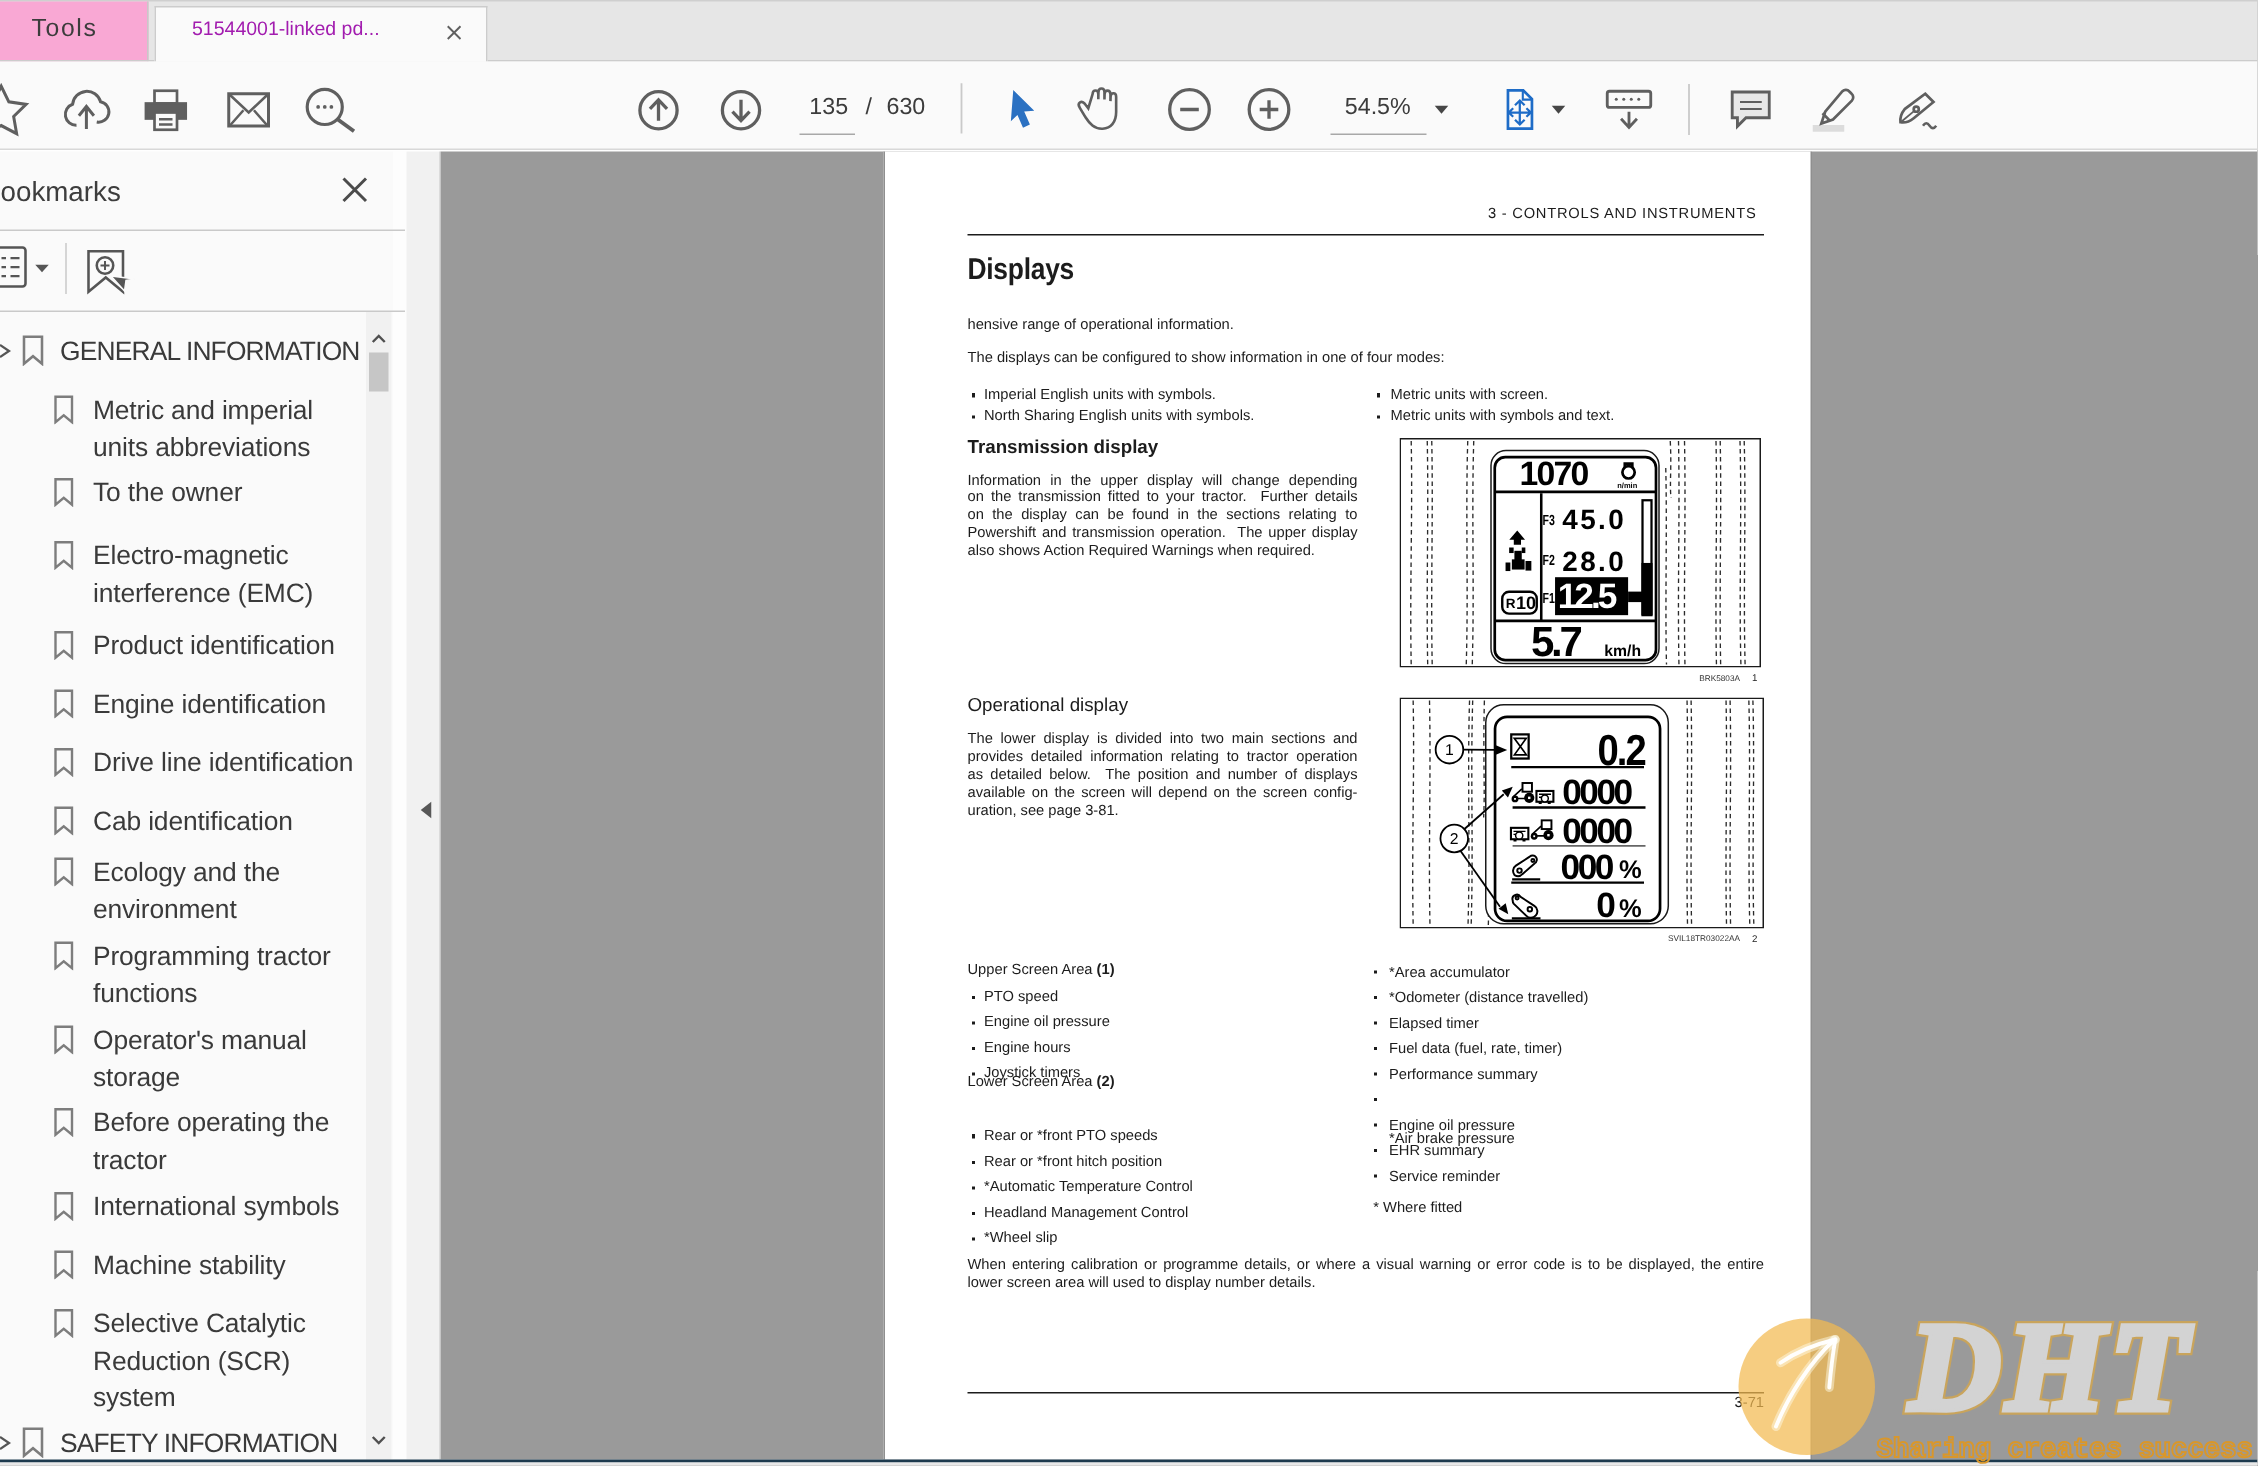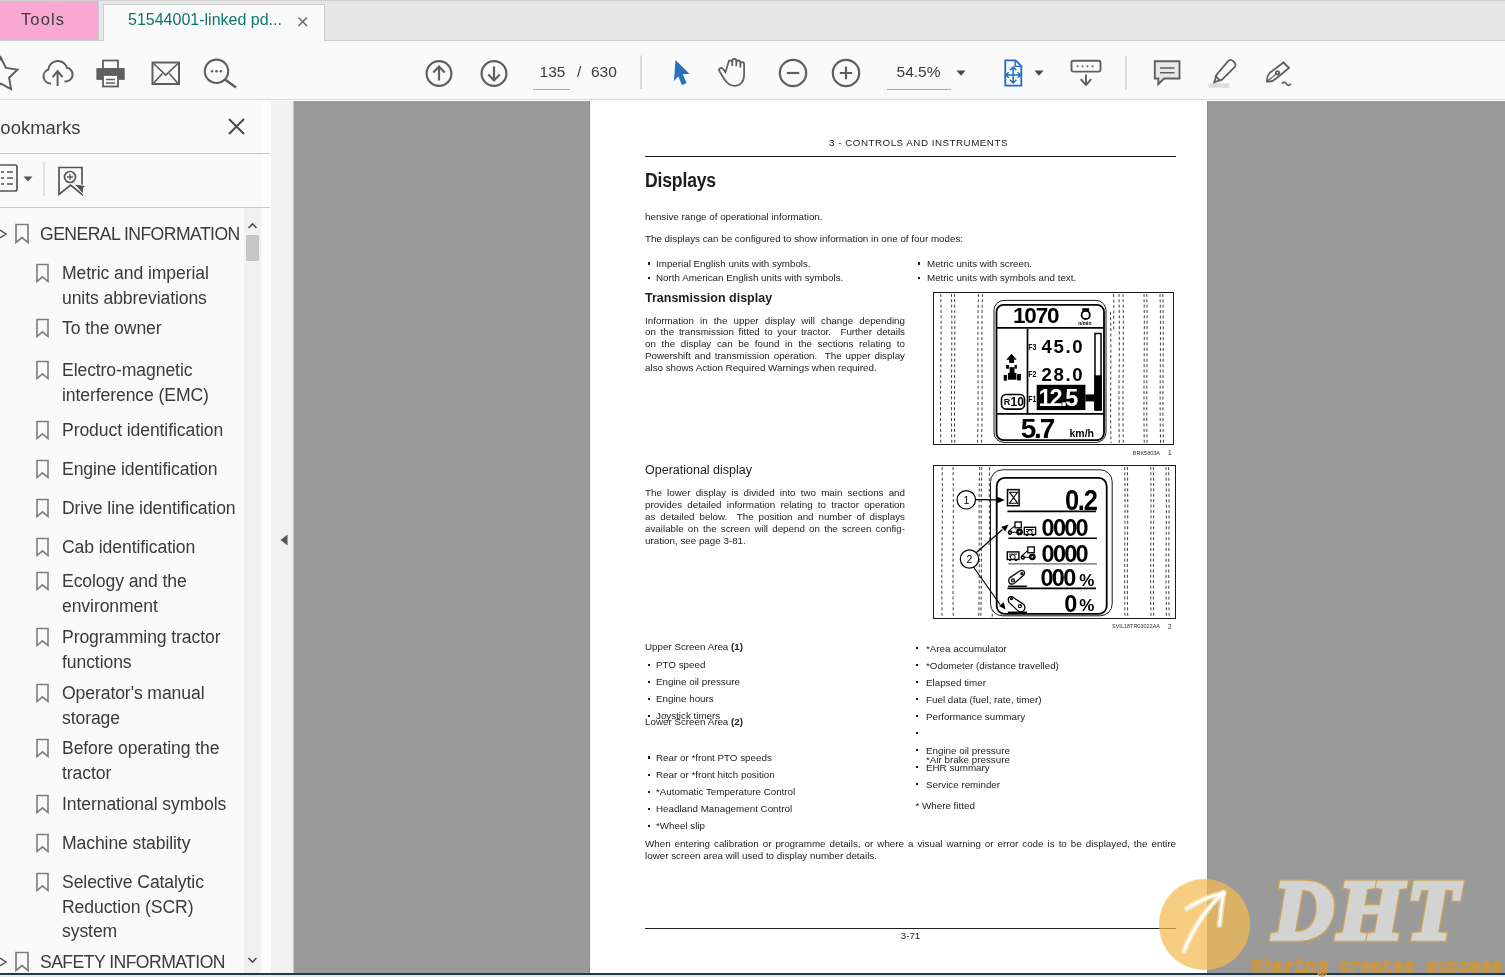--- a/index.html
+++ b/index.html
@@ -5,21 +5,21 @@
 *{margin:0;padding:0;box-sizing:border-box}
 html,body{width:1505px;height:977px;overflow:hidden}
 body{position:relative;font-family:"Liberation Sans",sans-serif;background:#fff}
 .abs{position:absolute}
 #tabbar{left:0;top:0;width:1505px;height:41px;background:#e6e6e6;border-top:1px solid #cfcfcf}
 #toolsTab{left:0;top:1px;width:99px;height:40px;background:#f9a8d4;border-right:1px solid #c8c8c8;color:#3c3c3c;font-size:15px}
 #toolsTab span{position:absolute;left:21px;top:9px;font-size:16.5px;letter-spacing:1.1px}
 #tabline1{left:0;top:40px;width:103px;height:1px;background:#cccccc}
 #tabline2{left:325px;top:40px;width:1180px;height:1px;background:#cccccc}
 #activeTab{left:103px;top:4px;width:222px;height:37px;background:#fafafa;border:1px solid #cccccc;border-bottom:none}
-#activeTab .t{position:absolute;left:24px;top:6px;font-size:16px;color:#0f766e}
+#activeTab .t{position:absolute;left:24px;top:6px;font-size:13px;color:#a21caf}
 #toolbar{left:0;top:41px;width:1505px;height:59px;background:#fafafa;border-bottom:1px solid #d8d8d8}
 .tbtext{color:#3c3c3c;font-size:15.5px}
 #sidebar{left:0;top:101px;width:271px;height:872px;background:#fafafa}
 #sbwhite{left:262px;top:101px;width:9px;height:872px;background:#fdfdfd}
 #sbTitle{left:-12px;top:117px;font-size:18.5px;color:#3d3d3d}
 .sbline{left:0;width:270px;height:1px;background:#c9c9c9}
 #collapse{left:271px;top:101px;width:23px;height:872px;background:#f1f1f1;border-right:1px solid #c6c6c6}
 #main{left:294px;top:101px;width:1211px;height:872px;background:#9a9a9a}
 #page{left:589px;top:101px;width:619px;height:872px;background:#ffffff;border-left:1px solid #8f8f8f;border-right:1px solid #8f8f8f}
 #bottomline{left:0;top:973px;width:1505px;height:2px;background:#1d3a4e}
@@ -234,29 +234,29 @@
 <div class="abs bmtext" style="left:40px;top:950px;letter-spacing:-0.55px">SAFETY INFORMATION</div>
 </div>
 
 <div class="abs" id="collapse"></div>
 <svg class="abs" style="left:278px;top:533px" width="12" height="14" viewBox="0 0 12 14">
     <path d="M9.5,1.5 L2.5,7 L9.5,12.5 Z" fill="#575757" stroke="none"></path>
   </svg>
 
 <div class="abs" id="main"></div>
 <div class="abs" id="page">
-<div class="pl" style="left:63px;top:36px;width:531px;text-align:center;letter-spacing:0.5px">3 - CONTROLS AND INSTRUMENTS</div>
+<div class="pl" style="left:50px;top:36px;width:531px;text-align:right;letter-spacing:0.5px">3 - CONTROLS AND INSTRUMENTS</div>
 <div class="abs" style="left:55px;top:55px;width:531px;height:1px;background:#1c1c1c"></div>
 <div class="pl" style="left:55px;top:68px;font-size:20px;font-weight:bold;letter-spacing:-0.2px;transform:scaleX(0.88);transform-origin:left top">Displays</div>
 <div class="pl" style="left:55px;top:110.2px">hensive range of operational information.</div>
 <div class="pl" style="left:55px;top:132.4px">The displays can be configured to show information in one of four modes:</div>
 <div class="bullet" style="left:58px;top:161.2px"></div>
 <div class="pl" style="left:66px;top:156.6px">Imperial English units with symbols.</div>
 <div class="bullet" style="left:58px;top:175.5px"></div>
-<div class="pl" style="left:66px;top:170.9px">North American English units with symbols.</div>
+<div class="pl" style="left:66px;top:170.9px">North Sharing English units with symbols.</div>
 <div class="bullet" style="left:328px;top:161.2px"></div>
 <div class="pl" style="left:337px;top:156.6px">Metric units with screen.</div>
 <div class="bullet" style="left:328px;top:175.5px"></div>
 <div class="pl" style="left:337px;top:170.9px">Metric units with symbols and text.</div>
 <div class="pl" style="left:55px;top:190px;font-size:12.5px;font-weight:bold">Transmission display</div>
 <div class="pl pj" style="left:55px;top:213.6px;width:260px">Information in the upper display will change depending</div>
 <div class="pl pj" style="left:55px;top:225.4px;width:260px">on the transmission fitted to your tractor.&nbsp; Further details</div>
 <div class="pl pj" style="left:55px;top:237.2px;width:260px">on the display can be found in the sections relating to</div>
 <div class="pl pj" style="left:55px;top:249px;width:260px">Powershift and transmission operation.&nbsp; The upper display</div>
 <div class="pl" style="left:55px;top:260.8px;width:260px">also shows Action Required Warnings when required.</div>
@@ -442,21 +442,21 @@
 <div class="bullet" style="left:325.5px;top:648.1px"></div>
 <div class="pl" style="left:336px;top:643.5px">Engine oil pressure</div>
 <div class="bullet" style="left:325.5px;top:665.1px"></div>
 <div class="pl" style="left:336px;top:660.5px">EHR summary</div>
 <div class="bullet" style="left:325.5px;top:682.1px"></div>
 <div class="pl" style="left:336px;top:677.5px">Service reminder</div>
 <div class="pl" style="left:325.5px;top:698.6px">* Where fitted</div>
 <div class="pl pj" style="left:55px;top:737.4px;width:531px">When entering calibration or programme details, or where a visual warning or error code is to be displayed, the entire</div>
 <div class="pl" style="left:55px;top:749.3px">lower screen area will used to display number details.</div>
 <div class="abs" style="left:55px;top:827px;width:531px;height:1px;background:#1c1c1c"></div>
-<div class="pl" style="left:55px;top:828.8px;width:531px;text-align:center">3-71</div>
+<div class="pl" style="left:55px;top:828.8px;width:531px;text-align:right">3-71</div>
 </div>
 <div class="abs" id="bottomline"></div>
 <div class="abs" id="bottomlight"></div>
 
 <div class="abs" style="left:1159px;top:879px;width:91px;height:91px;border-radius:50%;background:rgba(243,186,80,0.72)"></div>
 <svg class="abs" style="left:1159px;top:879px" width="91" height="91" viewBox="0 0 91 91" fill="none" stroke-linecap="round">
   <g stroke="rgba(255,255,240,0.45)" stroke-width="6">
     <path d="M25,72 C33,52 47,30 63.5,14.5"></path>
     <path d="M64.5,14 C52,17 38,22.5 28,29.5"></path>
     <path d="M64.5,14 C63,23 61.5,35 60.5,46"></path>

